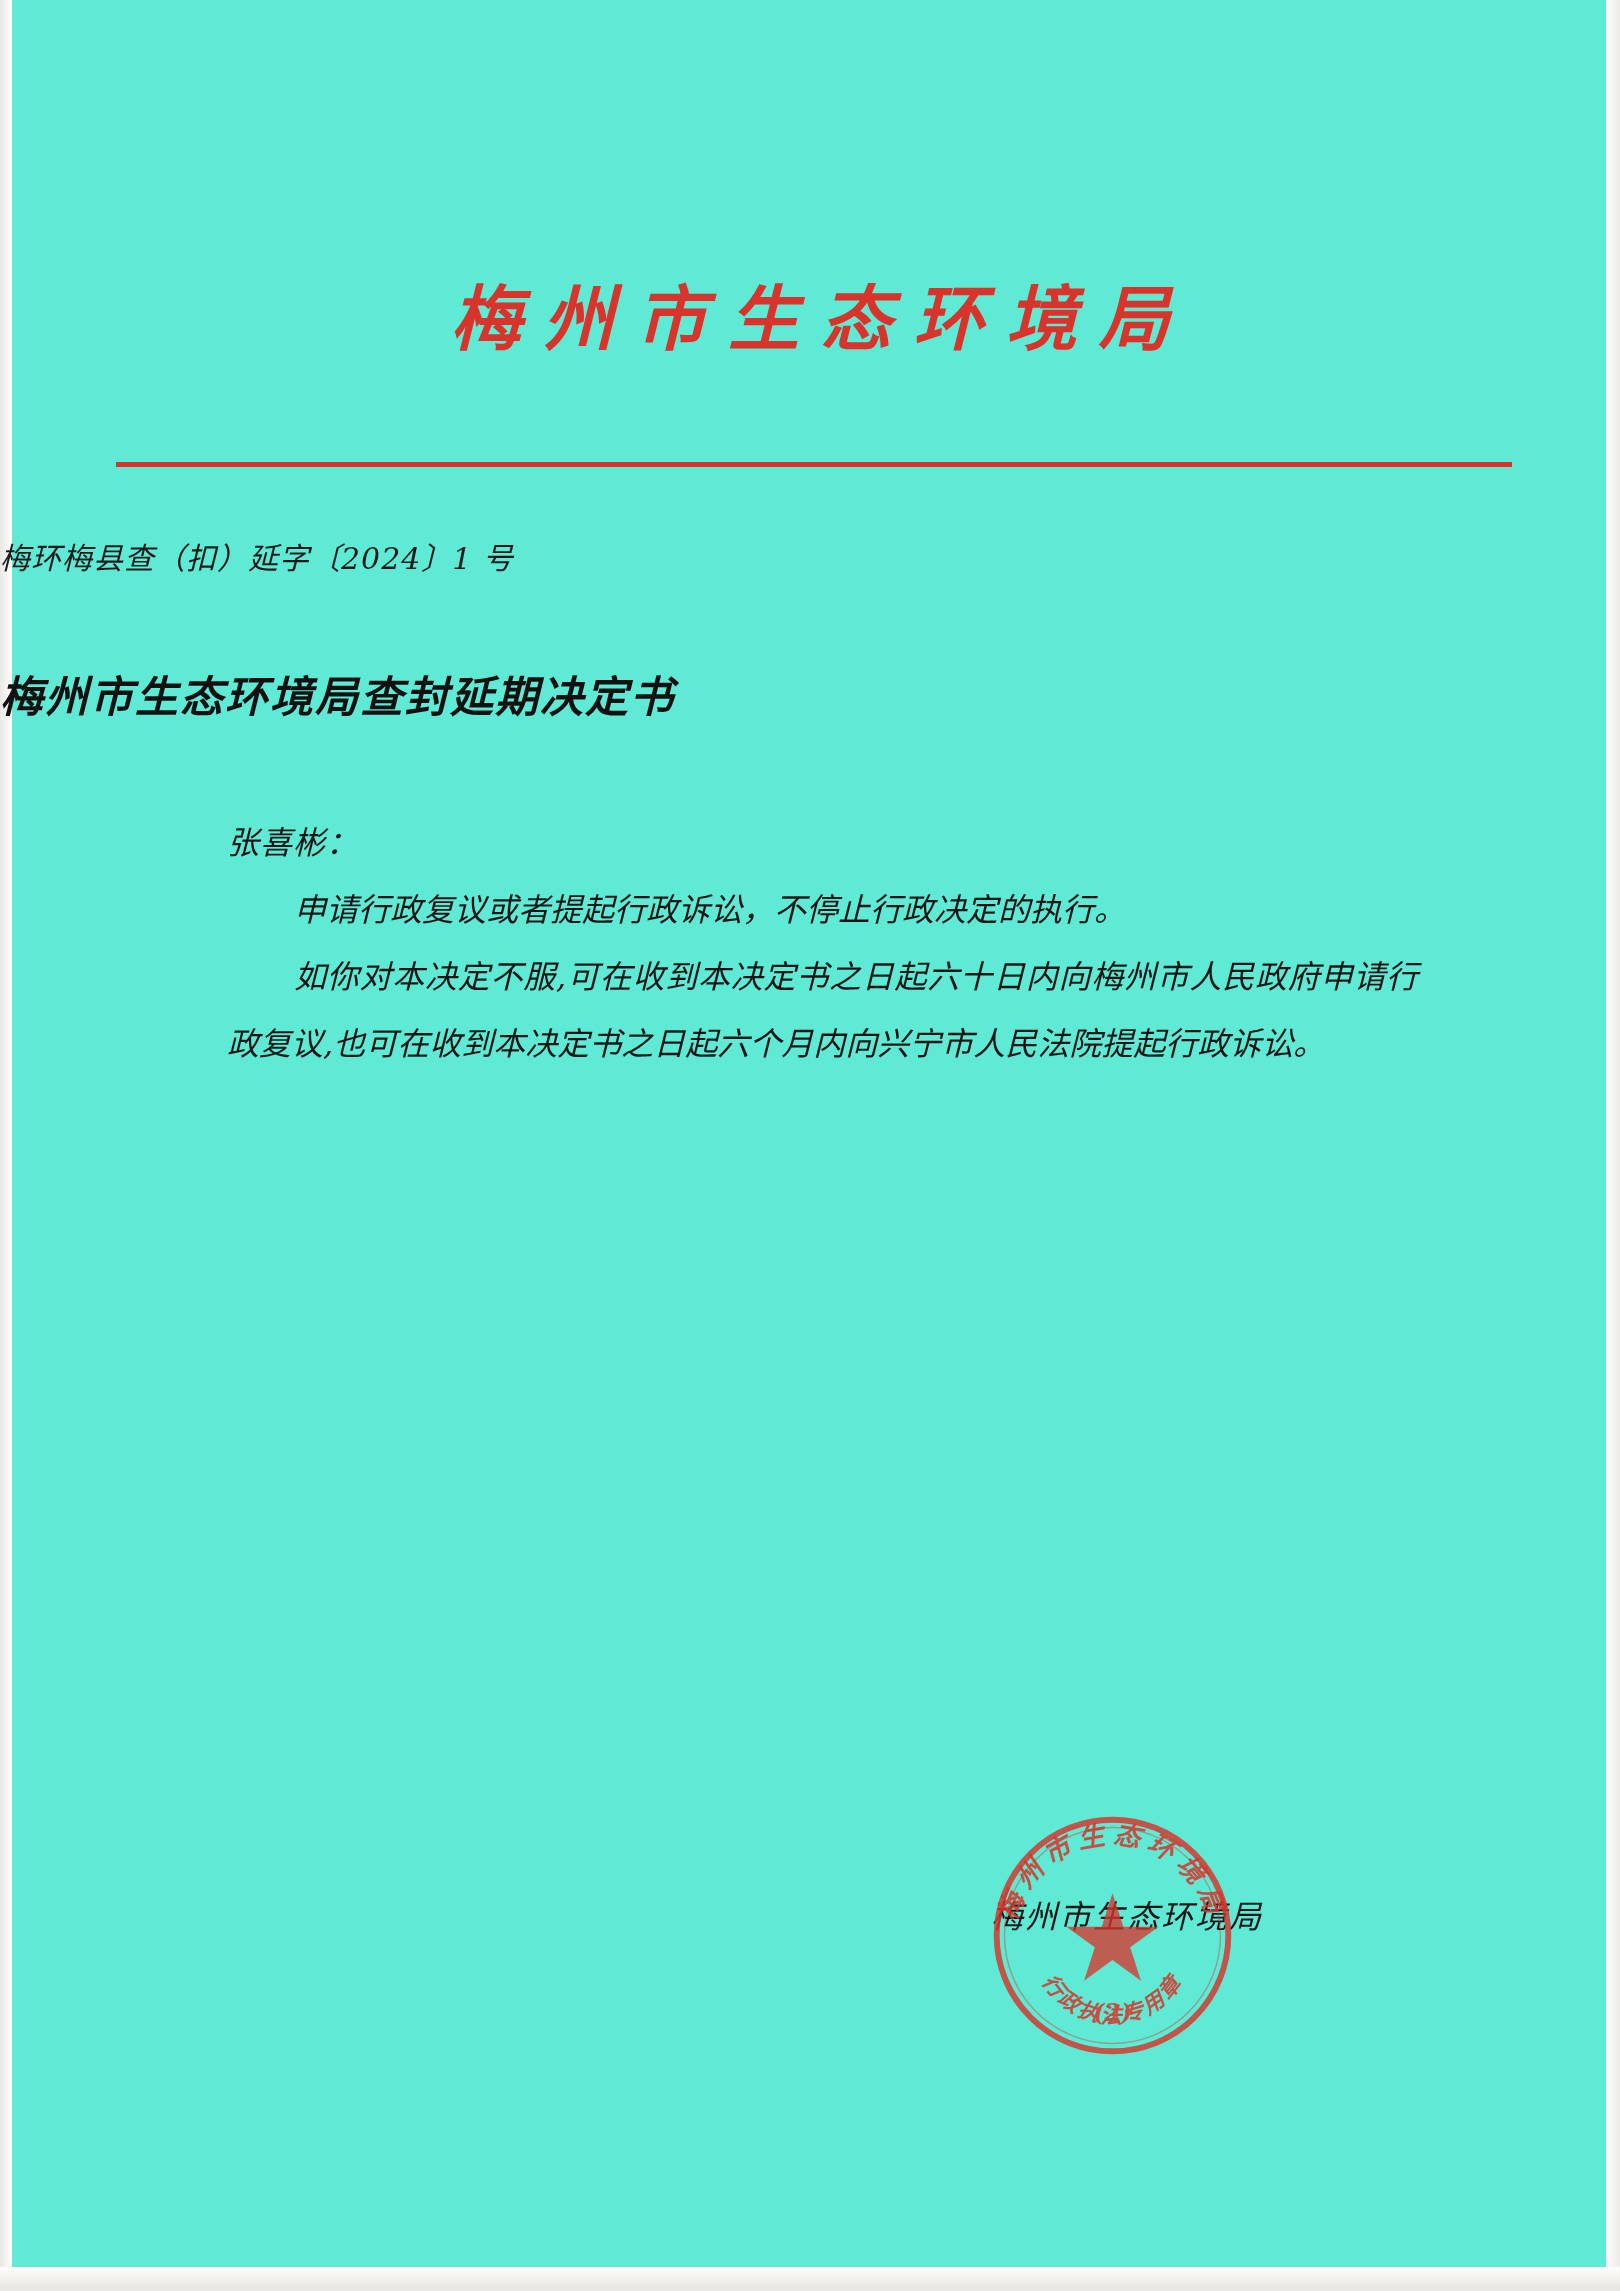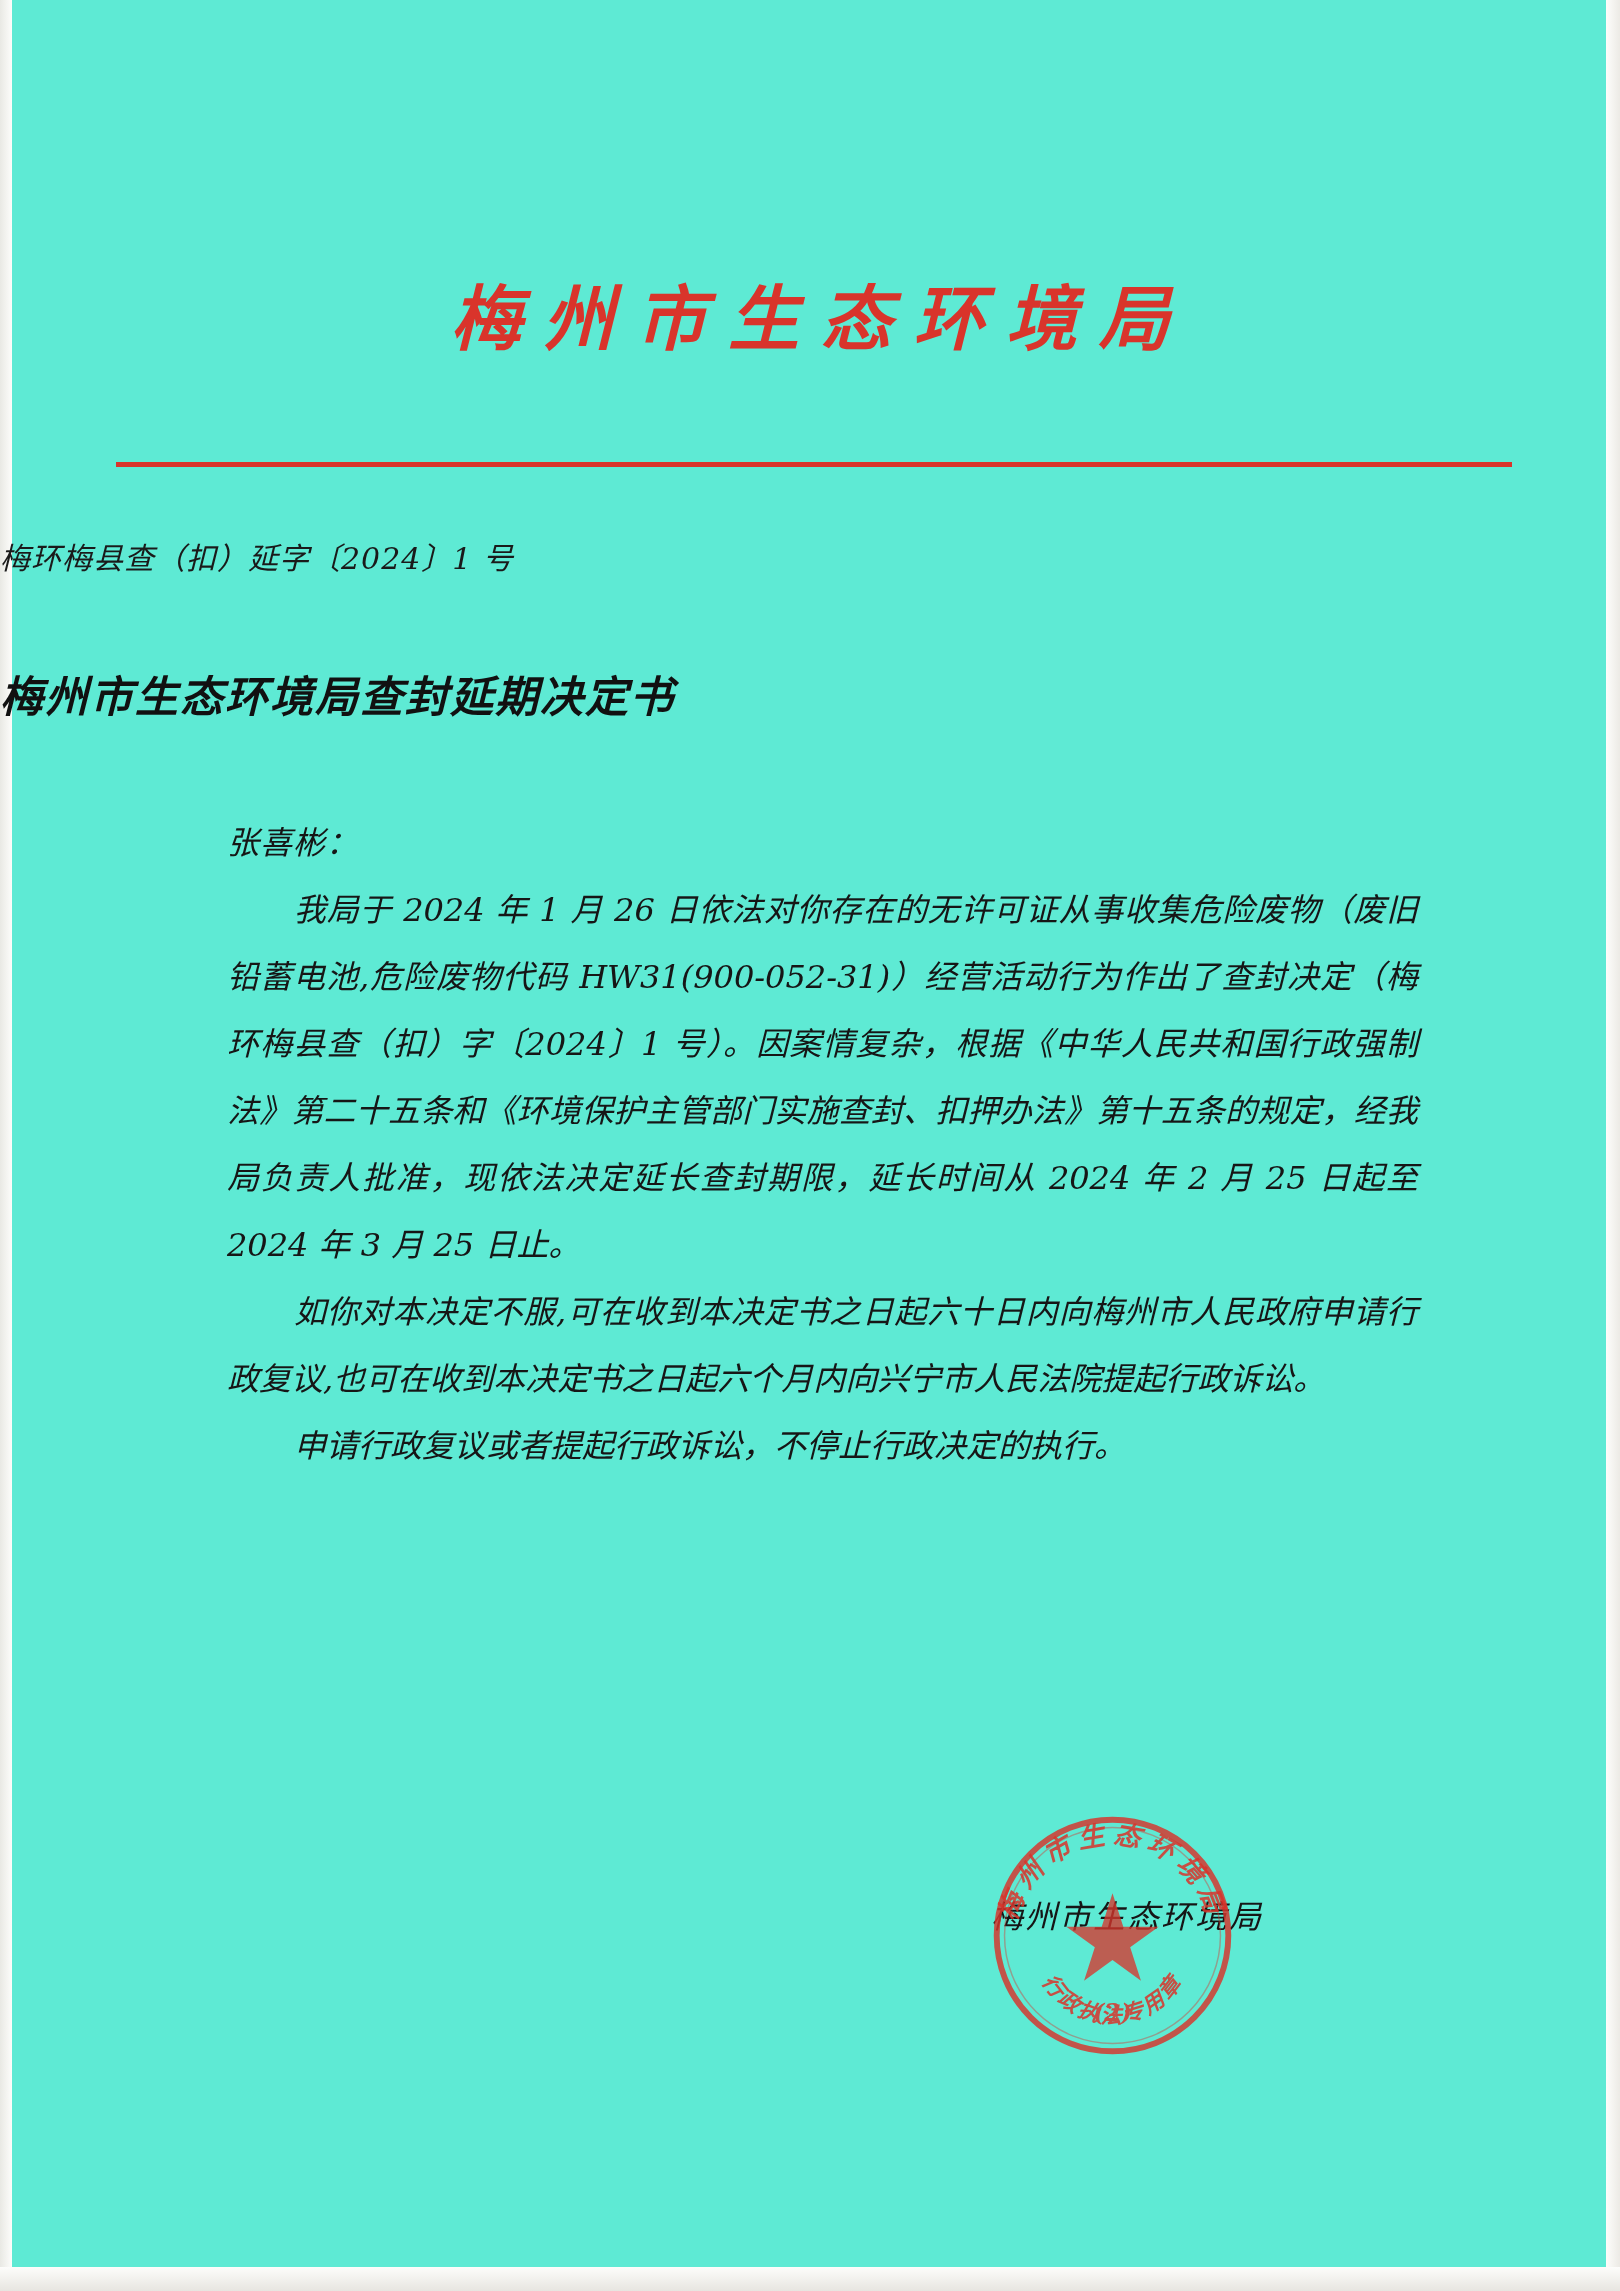--- a/index.html
+++ b/index.html
@@ -166,23 +166,22 @@
       <div class="letterhead-title">梅州市生态环境局</div>
       <div class="letterhead-rule"></div>
     </div>
 
     <div class="doc-number">梅环梅县查（扣）延字〔2024〕1 号</div>
 
     <div class="doc-title">梅州市生态环境局查封延期决定书</div>
 
     <div class="body-block">
       <div class="addressee">张喜彬：</div>
-      <p class="para">我局于 2024 年 1 月 26 日依法对你存在的无许可证从事收集危险废物（废旧铅蓄电池,危险废物代码 HW31(900-052-31)）经营活动行为作出了查封决定（梅环梅县查（扣）字〔2024〕1 号）。因案情复杂，根据《中华人民共和国行政强制法》第二十五条和《环境保护主管部门实施查封、扣押办法》第十五条的规定，经我局负责人批准，现依法决定延长查封期限，延长时间从 2024 年 2 月 25 日起至 2024 年 3 月 25 日止。</p>
+      <p class="para">申请行政复议或者提起行政诉讼，不停止行政决定的执行。</p>
       <p class="para">如你对本决定不服,可在收到本决定书之日起六十日内向梅州市人民政府申请行政复议,也可在收到本决定书之日起六个月内向兴宁市人民法院提起行政诉讼。</p>
-      <p class="para">申请行政复议或者提起行政诉讼，不停止行政决定的执行。</p>
     </div>
 
     <div class="signature">
       <div>梅州市生态环境局</div>
     </div>
 
     <div class="seal">
       <svg width="265" height="265" viewBox="0 0 270 270" xmlns="http://www.w3.org/2000/svg">
         <defs>
           <path id="arcTop" d="M 35,142 A 100,100 0 0 1 235,142" fill="none"></path>

